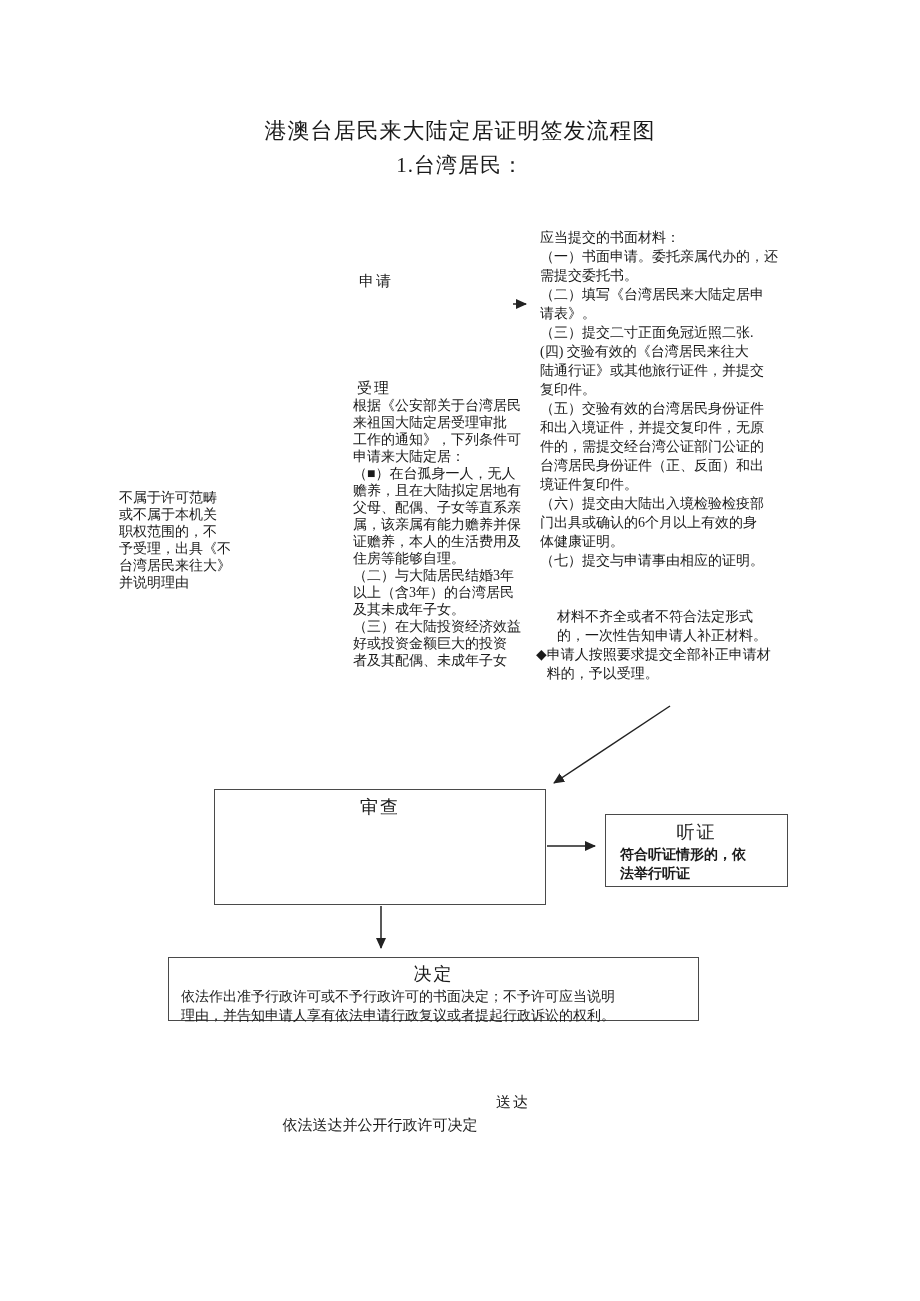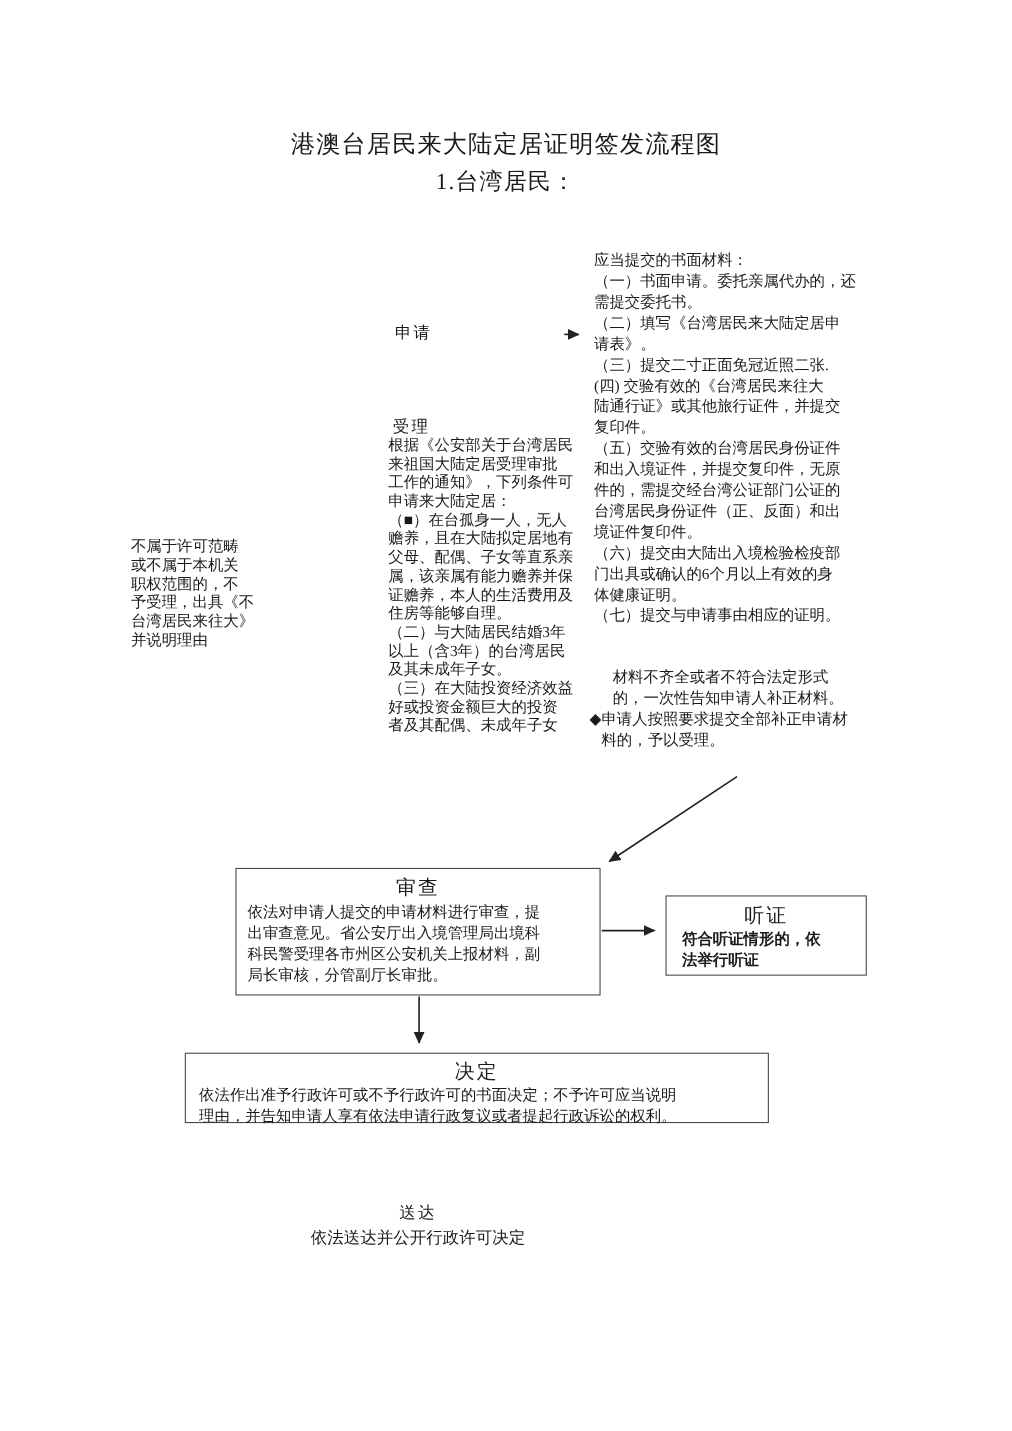--- a/index.html
+++ b/index.html
@@ -25,21 +25,21 @@
     letter-spacing:1px;
   }
   .doc-subtitle {
     left:0; right:0; top:151px;
     text-align:center;
     font-size:21px;
     letter-spacing:1px;
     font-weight:normal;
   }
 
-  .apply-label  { left:359px; top:293px; font-size:15px; letter-spacing:2px; }
+  .apply-label  { left:359px; top:272px; font-size:15px; letter-spacing:2px; }
   .accept-label { left:357px; top:379px; font-size:15px; letter-spacing:2px; }
 
   .materials-text {
     left:540px; top:228px; width:268px;
     font-size:14px; line-height:19px;
   }
   .accept-text {
     left:309px; top:397px; width:232px;
     font-size:14px; line-height:17px;margin-left:44px;
   }
@@ -77,21 +77,21 @@
 
   .review-box   { left:214px; top:789px; width:332px; height:116px; }
   .hearing-box  { left:605px; top:814px; width:183px; height:73px; }
   .hearing-box .box-text { margin:1px 10px 0 14px;font-weight:bold; }
   .decision-box { left:168px; top:957px; width:531px; height:64px; }
   .decision-box .box-title { margin-top:4px; }
   .decision-box .box-text { margin:1px 8px 0 12px; }
 
   .delivery-label {
     left:230px; top:1093px; width:300px;
-    text-align:center; font-size:15px; letter-spacing:2px;
+    text-align:right; font-size:15px; letter-spacing:2px;
   }
   .delivery-text {
     left:230px; top:1116px; width:300px;
     text-align:center; font-size:15px;
   }
 
   .arrows {
     position:absolute; left:0; top:0;
     width:920px; height:1301px;
     pointer-events:none;
@@ -155,24 +155,20 @@
 的，一次性告知申请人补正材料。</div>
 
   <div class="abs supp-resubmit">
     <span class="bullet">◆</span>
     <span class="txt pre">申请人按照要求提交全部补正申请材
 料的，予以受理。</span>
   </div>
 
   <div class="abs flow-box review-box">
     <div class="box-title">审查</div>
-    <div class="box-text pre">依法对申请人提交的申请材料进行审查，提
-出审查意见。省公安厅出入境管理局出境科
-科民警受理各市州区公安机关上报材料，副
-局长审核，分管副厅长审批。</div>
   </div>
 
   <div class="abs flow-box hearing-box">
     <div class="box-title">听证</div>
     <div class="box-text pre">符合听证情形的，依
 法举行听证</div>
   </div>
 
   <div class="abs flow-box decision-box">
     <div class="box-title">决定</div>

